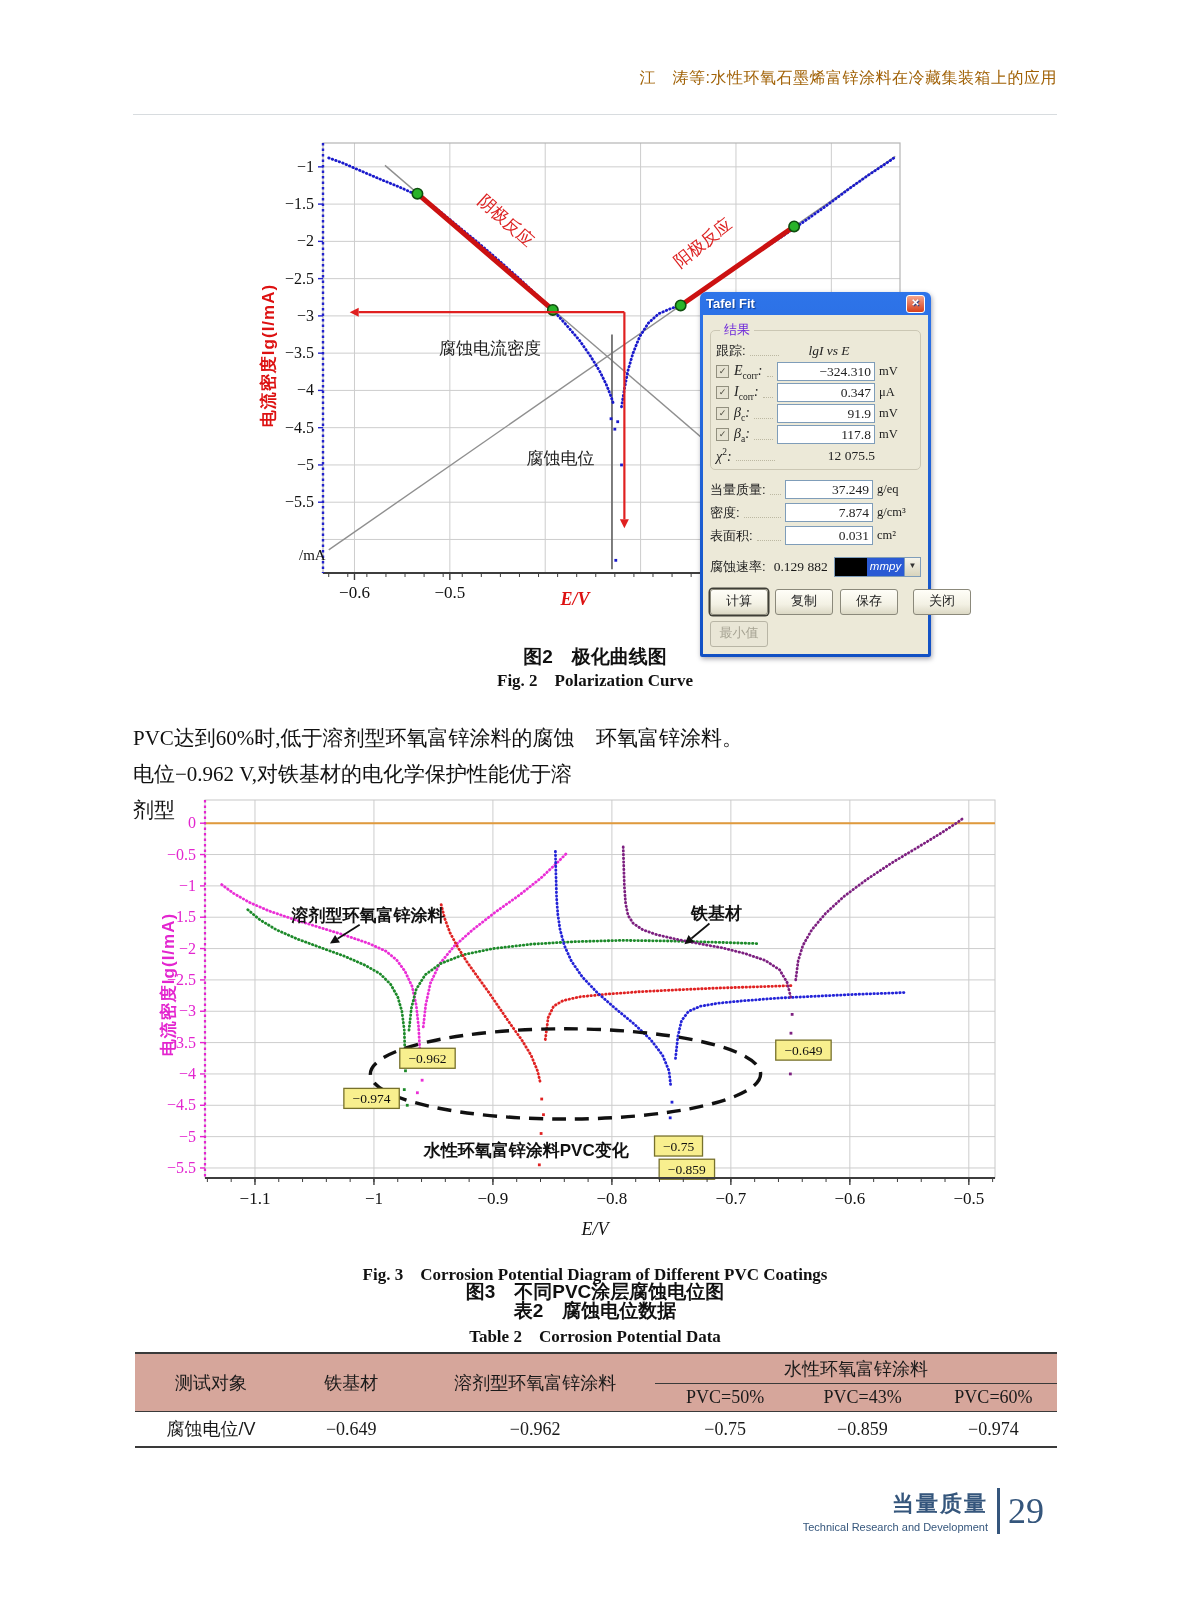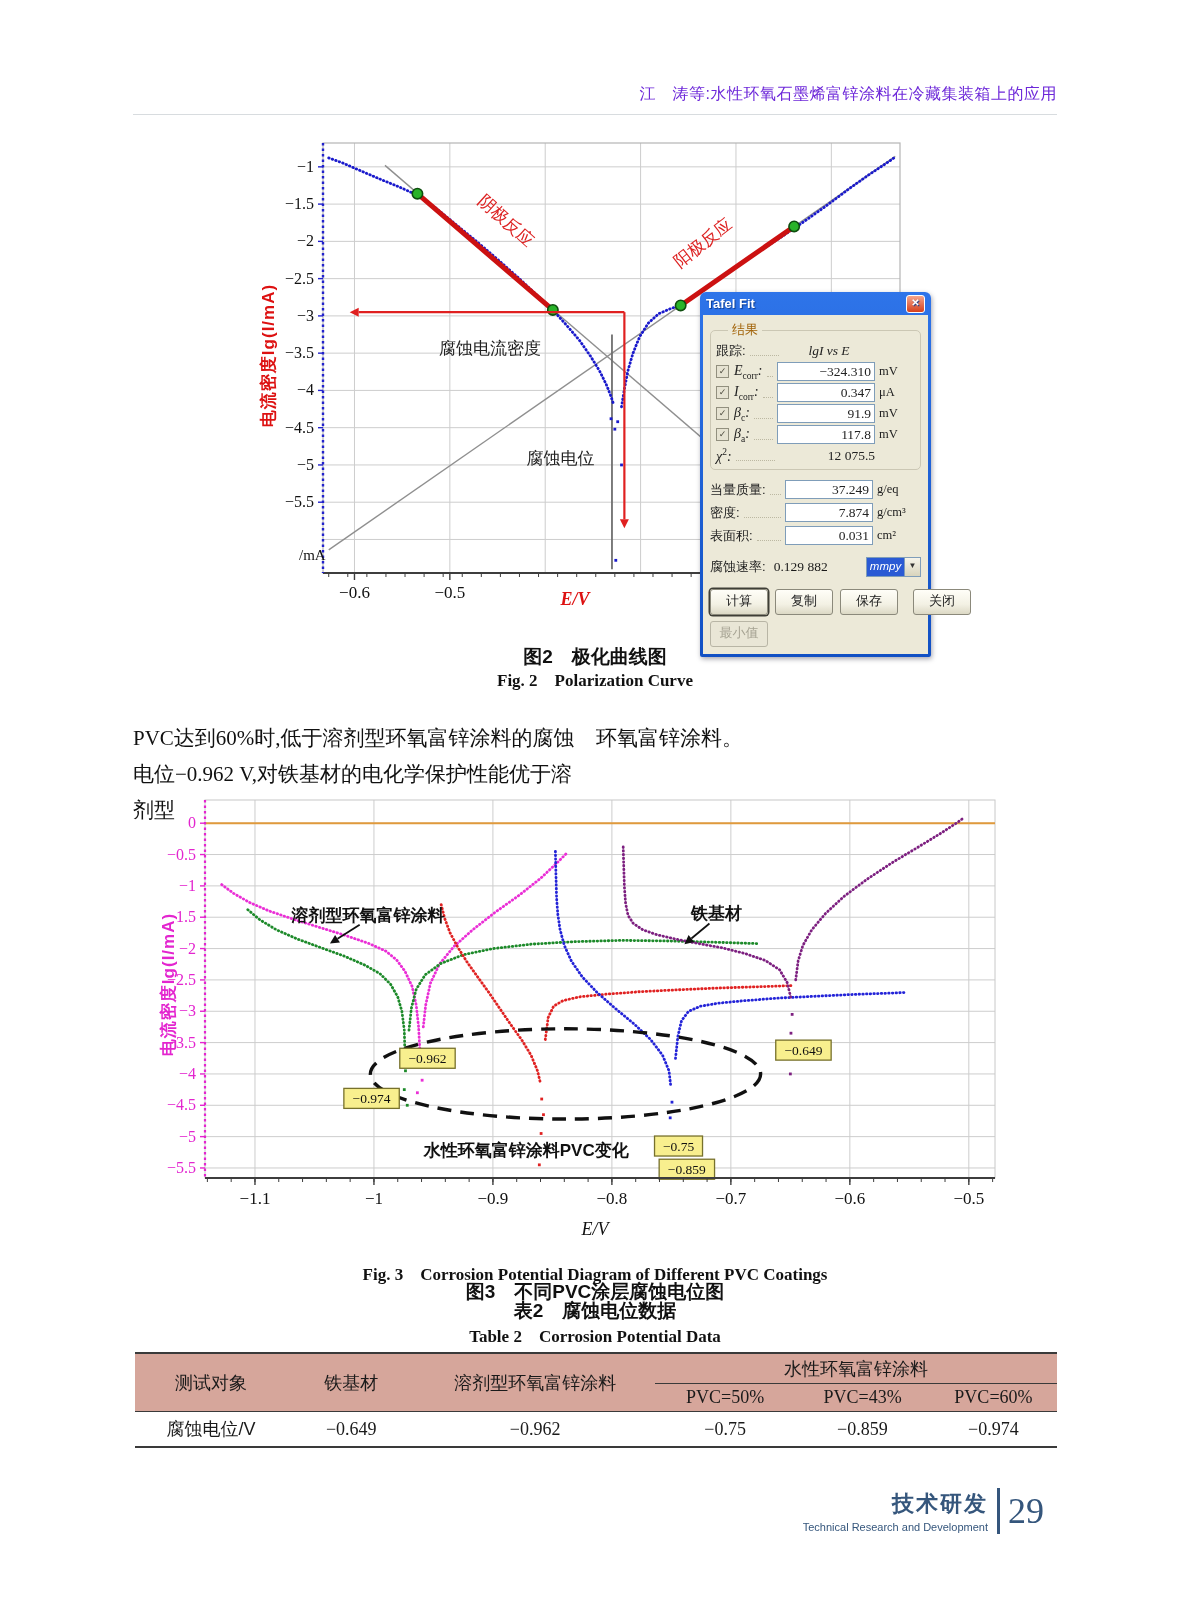--- a/index.html
+++ b/index.html
@@ -1,19 +1,19 @@
 <!DOCTYPE html>
 <html><head>
 <meta charset="utf-8">
 <style>
   html,body{margin:0;padding:0;background:#fff;}
   #page{position:relative;width:1187px;height:1600px;background:#fff;overflow:hidden;
         font-family:"Liberation Sans",sans-serif;color:#1a1a1a;}
   
-  .hdr{position:absolute;top:84px;right:130px;font-size:16px;color:#6d28d9;letter-spacing:.5px;}
+  .hdr{position:absolute;top:68px;right:130px;font-size:16px;color:#a16207;letter-spacing:.5px;}
   .hdr-rule{position:absolute;top:114px;left:133px;width:924px;height:1px;background:#d8dcdf;}
   
   .figwrap{position:absolute;}
   .ylab{position:absolute;width:260px;text-align:center;transform:rotate(-90deg);
         font-weight:bold;font-size:17px;letter-spacing:1px;}
   .cap{position:absolute;left:133px;width:924px;text-align:center;}
   .cap-zh{font-size:19px;font-weight:bold;color:#111;}
   .cap-en{font-size:17px;font-weight:bold;font-family:"Liberation Serif",serif;color:#111;}
   
   .para{position:absolute;left:133px;top:720px;width:924px;display:flex;
@@ -24,40 +24,40 @@
   .tafel{position:absolute;left:460px;top:164px;width:225px;
          background:linear-gradient(180deg,#2e74e9,#1150c4);
          border-radius:6px 6px 2px 2px;padding:0 3px 3px;box-shadow:1px 2px 5px rgba(0,0,30,.35);}
   .tafel-tb{height:23px;display:flex;align-items:center;color:#fff;font-weight:bold;
             font-size:13px;padding:0 3px;text-shadow:1px 1px 1px #0a3a90;}
   .tafel-close{margin-left:auto;width:17px;height:16px;flex:0 0 auto;
                background:linear-gradient(180deg,#f5a58b,#d6401d);border:1px solid #fff;
                border-radius:3px;color:#fff;font-size:10px;line-height:14px;text-align:center;font-weight:bold;}
   .tafel-body{background:#ece9d8;padding:6px 7px 7px;}
   .grp{border:1px solid #cbc7b4;border-radius:5px;margin:0;padding:1px 5px 3px;}
-  .grp legend{font-size:13px;padding:0 4px;margin-left:12px;color:#a16207;}
+  .grp legend{font-size:13px;padding:0 4px;margin-left:4px;color:#6d28d9;}
   .trow{display:flex;align-items:center;height:21px;font-size:13px;color:#222;}
   .cb{width:11px;height:11px;flex:0 0 auto;background:#e6e3d2;border:1px solid #92907f;
       margin-right:5px;font-size:9px;line-height:10px;color:#4a483c;text-align:center;}
   .sym{font-family:"Liberation Serif",serif;font-style:italic;font-size:14px;}
   .sym sub{font-style:normal;font-size:9.5px;}
   .sym sup{font-style:normal;font-size:9.5px;}
   .leader{flex:1;border-bottom:1px dotted #bcb8a2;margin:0 4px;height:9px;}
   .tbox{width:92px;flex:0 0 auto;background:#fff;border:1px solid #7f9db9;
         font-family:"Liberation Serif",serif;font-size:13.5px;text-align:right;
         padding:0 3px 0 1px;height:17px;line-height:17px;}
   .tval{width:92px;flex:0 0 auto;text-align:center;font-family:"Liberation Serif",serif;
         font-style:italic;font-size:13.5px;}
   .tplain{width:96px;flex:0 0 auto;text-align:right;font-family:"Liberation Serif",serif;font-size:13.5px;}
   .tunit{width:36px;flex:0 0 auto;font-size:12.5px;padding-left:4px;font-family:"Liberation Serif",serif;}
   .params{margin-top:8px;}
   .params .trow{height:23px;}
   .rate{display:flex;align-items:center;height:24px;margin-top:8px;font-size:13px;}
   .rate-val{font-family:"Liberation Serif",serif;font-size:13.5px;margin-left:8px;}
-  .combo{display:flex;margin-left:auto;border:1px solid #7f9db9;background:#000000;height:18px;}
+  .combo{display:flex;margin-left:auto;border:1px solid #7f9db9;background:#000000;height:18px;padding-left:32px;}
   .combo-sel{width:37px;background:#2a5ad4;color:#fff;font-style:italic;font-size:11.5px;
              line-height:16px;text-align:center;}
   .combo-btn{width:15px;background:linear-gradient(#f6f4ea,#d8d4bd);border-left:1px solid #7f9db9;
              font-size:8px;line-height:16px;text-align:center;color:#333;}
   .btns{display:flex;gap:7px;margin-top:10px;}
   .xpbtn{min-width:42px;height:24px;background:linear-gradient(180deg,#fffef8,#f3f1e4 60%,#dcd9c5);
          border:1px solid #8b897b;border-radius:3px;font-size:13px;text-align:center;
          line-height:22px;padding:0 7px;color:#222;}
   .xpbtn.focused{box-shadow:0 0 0 1.5px #3e3e36;}
   .btns2{display:flex;margin-top:6px;}
@@ -507,20 +507,20 @@
       <div class="t2c w2 num">−0.649</div>
       <div class="t2c w3 num">−0.962</div>
       <div class="t2c num" style="width:15.2%">−0.75</div>
       <div class="t2c num" style="width:14.6%">−0.859</div>
       <div class="t2c num" style="width:13.8%">−0.974</div>
     </div>
   </div>
 
   <div class="footer">
     <div class="f-txt">
-      <div class="f-zh">技术研发</div>
+      <div class="f-zh">当量质量</div>
       <div class="f-en">Technical Research and Development</div>
     </div>
     <div class="f-bar"></div>
     <div class="f-num">29</div>
   </div>
 
 </div>
 
 </body></html>

